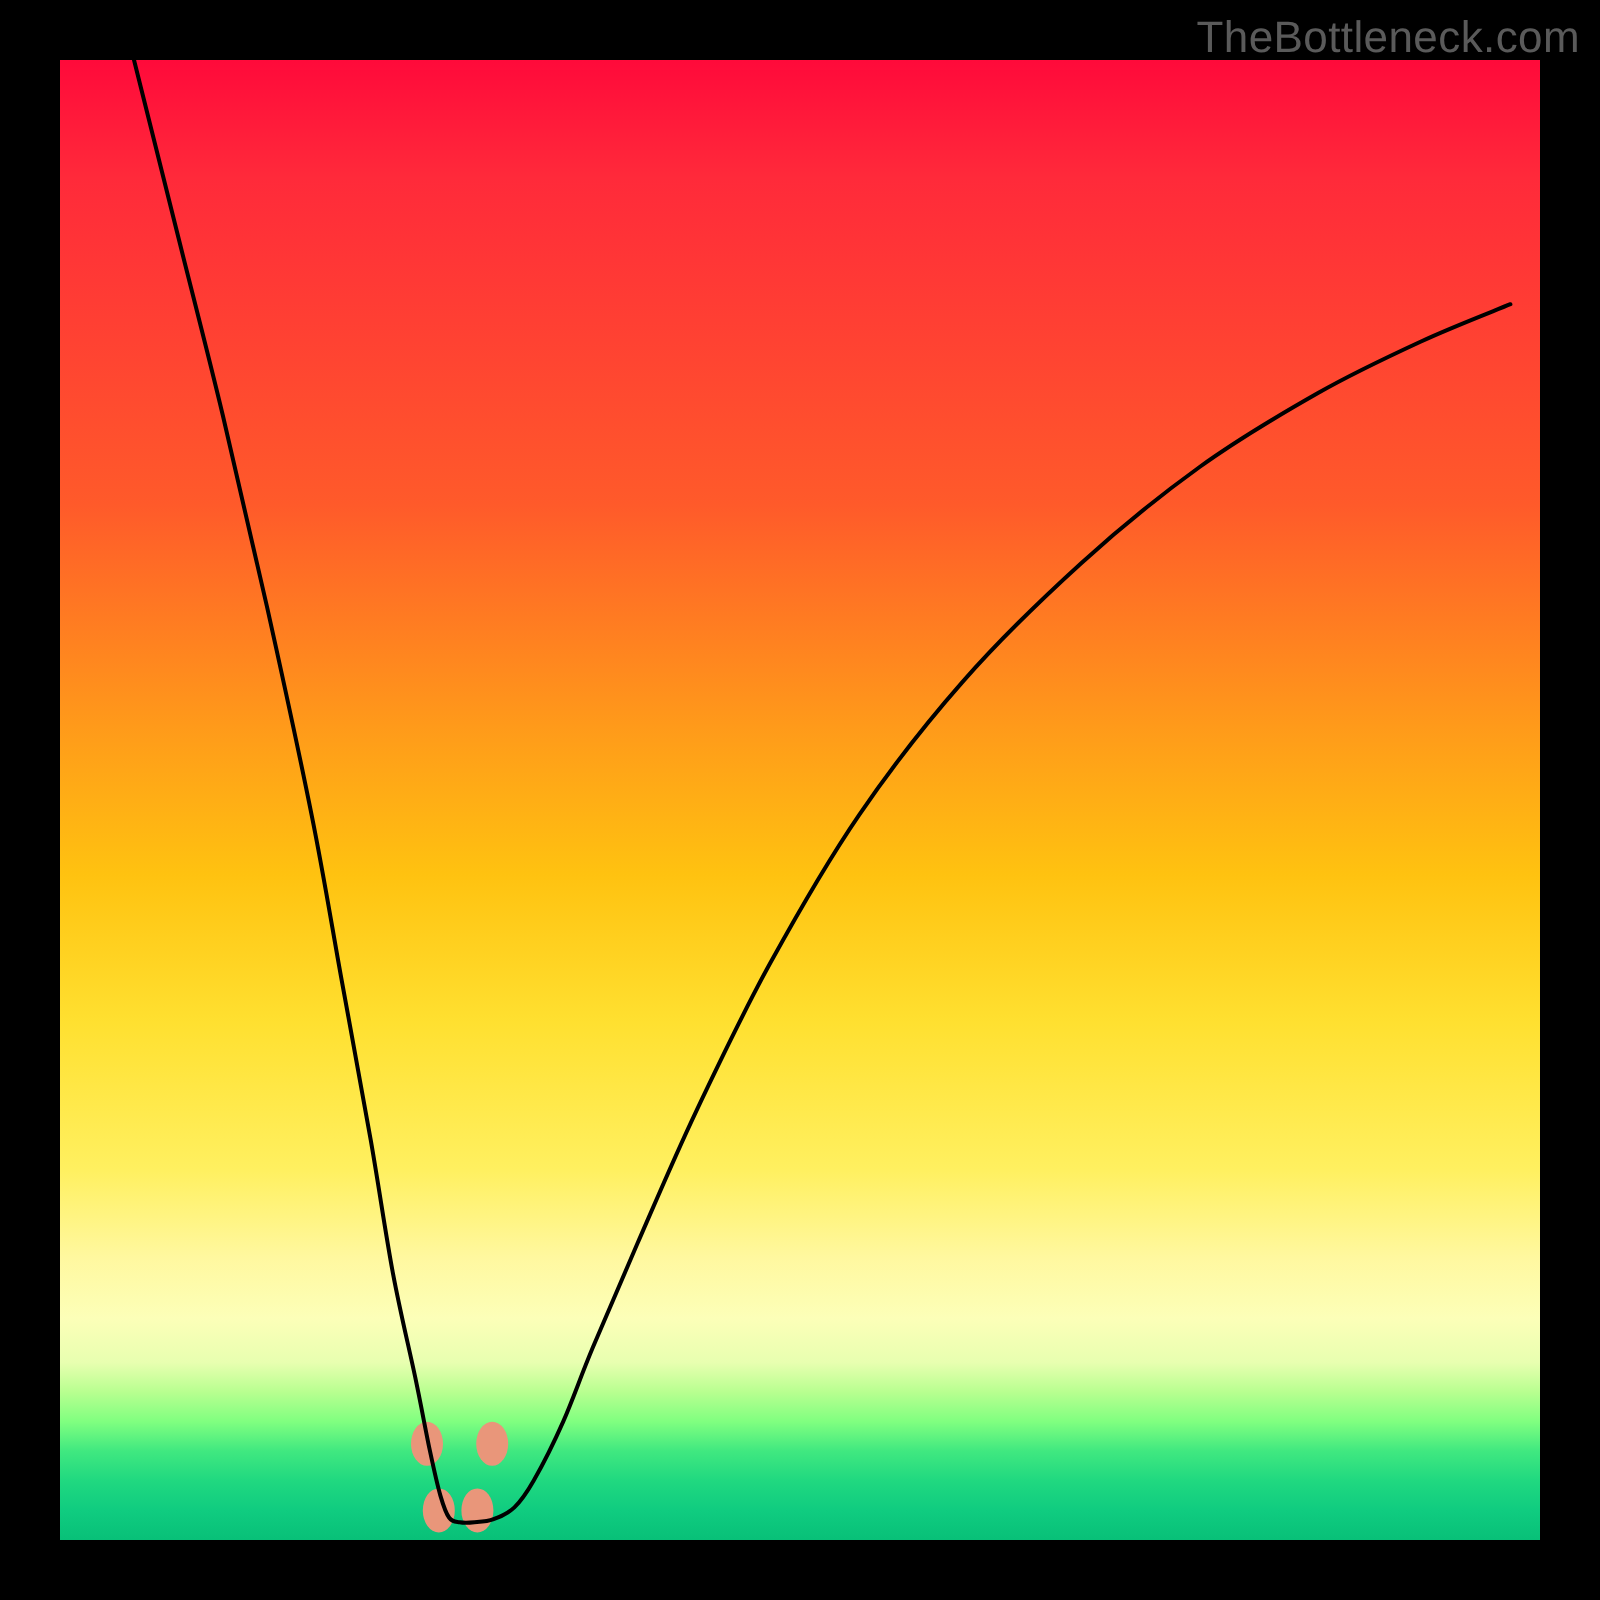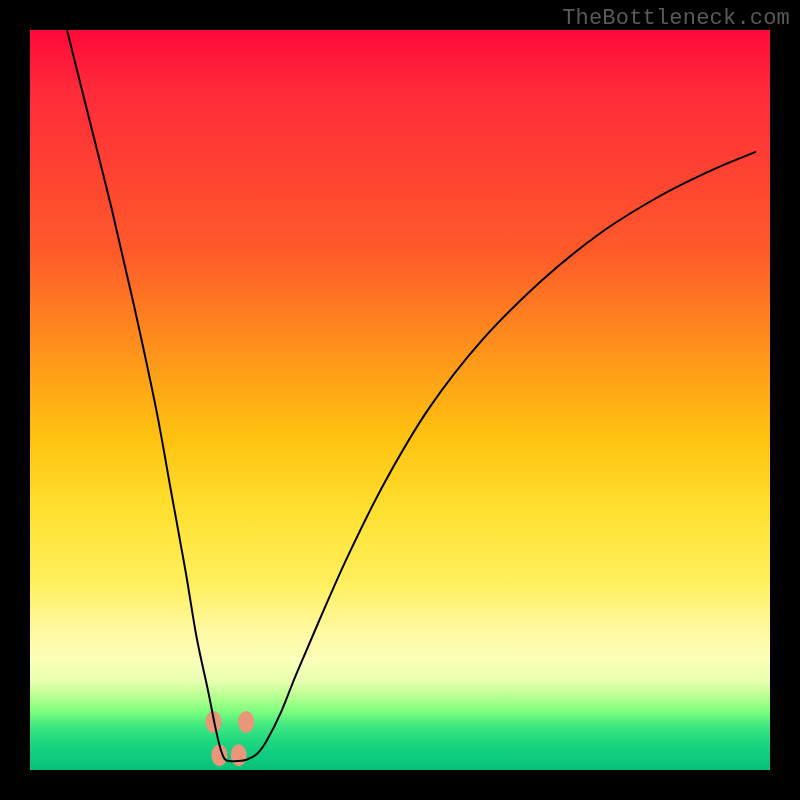--- a/index.html
+++ b/index.html
@@ -46,21 +46,20 @@
     );
   }
   .watermark {
     position: absolute;
     top: 6px;
     right: 10px;
     color: #5a5a5a;
     font-size: 22px;
     letter-spacing: 0.2px;
     user-select: none;
-    font-family: Liberation Mono, monospace;
   }
   svg.curve {
     position: absolute;
     left: 0;
     top: 0;
     width: 740px;
     height: 740px;
     overflow: visible;
   }
 </style>

